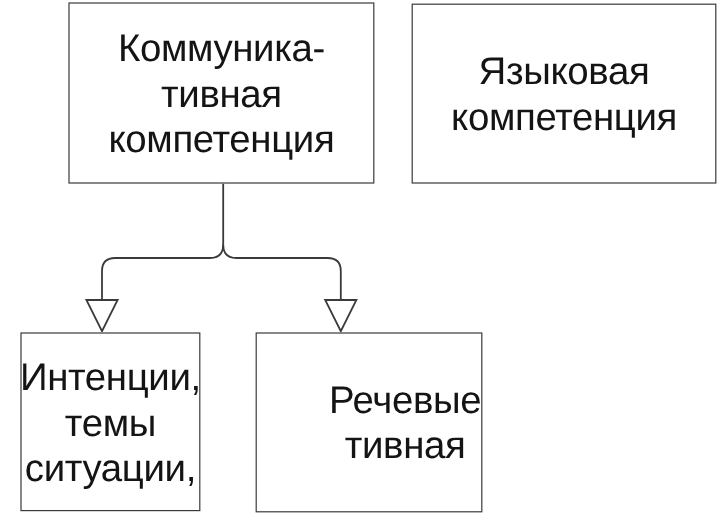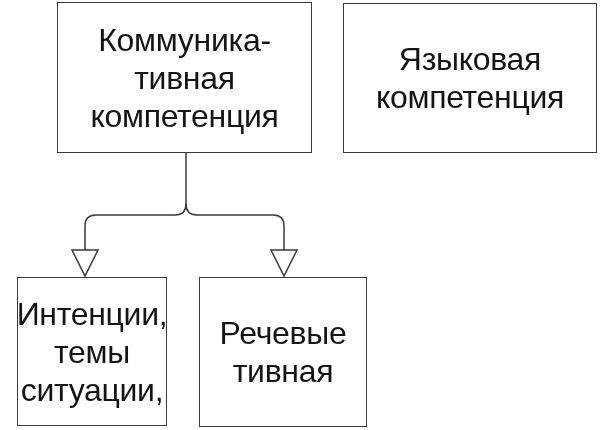--- a/index.html
+++ b/index.html
@@ -36,21 +36,21 @@
     text-align: center;
     font-size: 32px;
     line-height: 38px;
     color: #141414;
     letter-spacing: -0.3px;
   }
   .node-text div { white-space: nowrap; }
   #node-communicative { left: 57px;  top: 2px;   width: 255px; height: 151px; }
   #node-language      { left: 343px; top: 3px;   width: 254px; height: 150px; }
   #node-intentions    { left: 17px;   top: 277px; width: 150px; height: 149px; }
-  #node-speech        { left: 199px; top: 277px; width: 168px; height: 150px; }
+  #node-speech        { left: 213px; top: 277px; width: 189px; height: 150px; justify-content: flex-end; }
 </style>
 </head>
 <body>
 
 <div class="canvas">
 
   <svg class="connectors" viewBox="0 0 600 430" xmlns="http://www.w3.org/2000/svg">
     <path d="M186 153 L186 204 Q186 215 175 215 L96 215 Q85 215 85 226 L85 250" fill="none" stroke="#3a3a3a" stroke-width="1.5"></path>
     <path d="M186 204 Q186 215 197 215 L273 215 Q284 215 284 226 L284 250" fill="none" stroke="#3a3a3a" stroke-width="1.5"></path>
     <polygon points="72,250 98,250 85,276" fill="#ffffff" stroke="#3a3a3a" stroke-width="1.5"></polygon>

